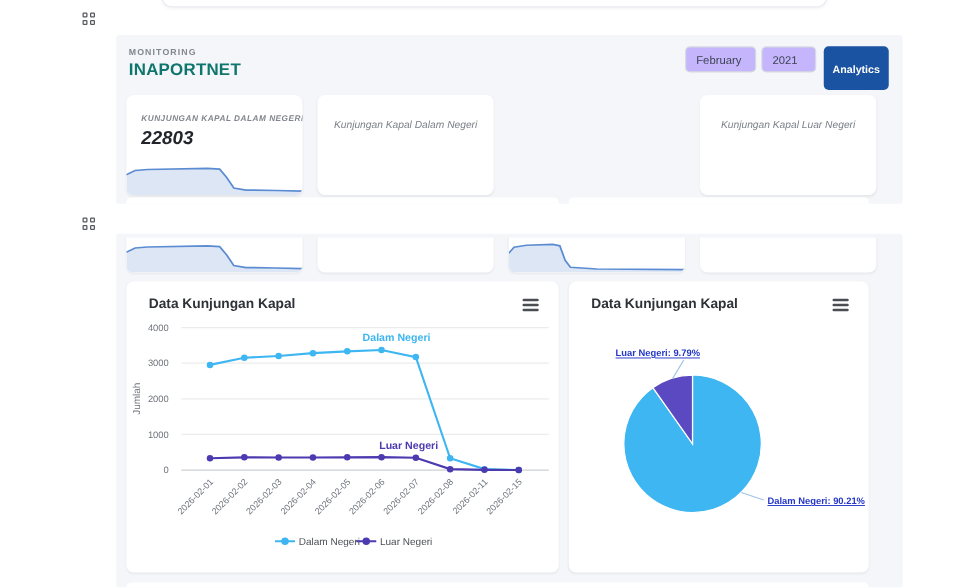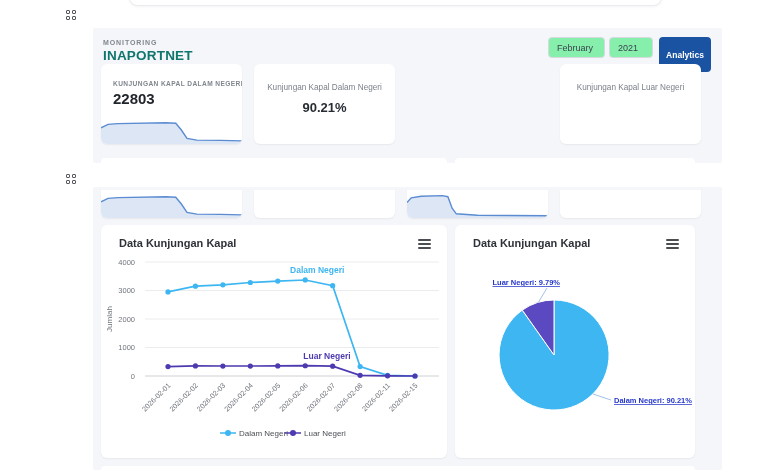--- a/index.html
+++ b/index.html
@@ -18,32 +18,32 @@
 
   .section { position:absolute; left:93px; width:629px; background:#f4f6f9; border-radius:2px; }
   #section-1 { top:28px; height:135px; }
   #section-2 { top:187px; height:283px;text-align:right; }
 
   .eyebrow { position:absolute; left:10px; top:11px; font-size:7px; font-weight:bold;
     letter-spacing:.9px; color:#82878f; }
   .page-title { position:absolute; left:10px; top:20px; font-size:13.5px; font-weight:bold;
     color:#0f766e; letter-spacing:.2px; }
 
-  .select-box { position:absolute; top:9px; height:21px; background:#86efac;
+  .select-box { position:absolute; top:9px; height:21px; background:#c4b5fd;
     border:1px solid #d6dade; border-radius:4px; font-size:9px; color:#3c4450;
     display:flex; align-items:center; padding-left:8px; cursor:pointer; }
   #month-select { left:455px; width:57px; }
   #year-select  { left:516px; width:44px; }
   .analytics-btn { position:absolute; left:566px; top:9px; width:52px; height:35px;
     background:#1a53a1; color:#fff; font-size:8.5px; font-weight:bold; border:none;
     border-radius:4px; display:flex; align-items:center; justify-content:center; cursor:pointer; }
 
   .card { position:absolute; background:#fff; border-radius:6px;
     box-shadow:0 1px 2px rgba(16,24,40,.06); overflow:hidden; }
-  .kpi-card { top:36px; width:141px; height:80px; }
+  .kpi-card { top:48px; width:141px; height:80px;font-style:italic; }
   .kpi-label { position:absolute; left:12px; top:16px; font-size:6.6px; font-weight:bold;
     letter-spacing:.4px; color:#81868e; white-space:nowrap; }
   .kpi-value { position:absolute; left:12px; top:26px; font-size:15px; font-weight:bold; color:#22262c; }
   .kpi-spark { position:absolute; left:0; bottom:0; width:100%; height:28px; }
   .kpi-plain-label { position:absolute; left:0; top:19px; width:100%; text-align:center;
     font-size:8.2px; color:#7b818a; }
   .kpi-plain-value { position:absolute; left:0; top:36px; width:100%; text-align:center;
     font-size:13px; font-weight:bold; color:#272c33; }
 
   .sliver { position:absolute; top:130px; height:5px; background:#fff; border-radius:4px 4px 0 0; }
@@ -91,21 +91,20 @@
   <div class="card kpi-card" style="left:8px">
     <div class="kpi-label">KUNJUNGAN KAPAL DALAM NEGERI</div>
     <div class="kpi-value">22803</div>
     <svg class="kpi-spark" viewBox="0 0 100 28" preserveAspectRatio="none">
         <path d="M0.0,11.8L5.0,8.4L12.0,7.6L46.0,6.7L53.0,7.3L57.0,14.0L61.0,22.4L68.0,24.1L85.0,24.4L100.0,24.9L100,28L0,28Z" fill="#dde6f5" stroke="none"></path>
         <path d="M0.0,11.8L5.0,8.4L12.0,7.6L46.0,6.7L53.0,7.3L57.0,14.0L61.0,22.4L68.0,24.1L85.0,24.4L100.0,24.9" fill="none" stroke="#5b8cd2" stroke-width="1.4" vector-effect="non-scaling-stroke"></path>
       </svg>
   </div>
   <div class="card kpi-card" style="left:161px">
     <div class="kpi-plain-label">Kunjungan Kapal Dalam Negeri</div>
-    <div class="kpi-plain-value">90.21%</div>
   </div>
   <div class="card kpi-card" style="left:467px">
     <div class="kpi-plain-label">Kunjungan Kapal Luar Negeri</div>
   </div>
 
   <div class="sliver" style="left:8px;width:346px"></div>
   <div class="sliver" style="left:362px;width:240px"></div>
 </div>
 
 <div class="section" id="section-2">

